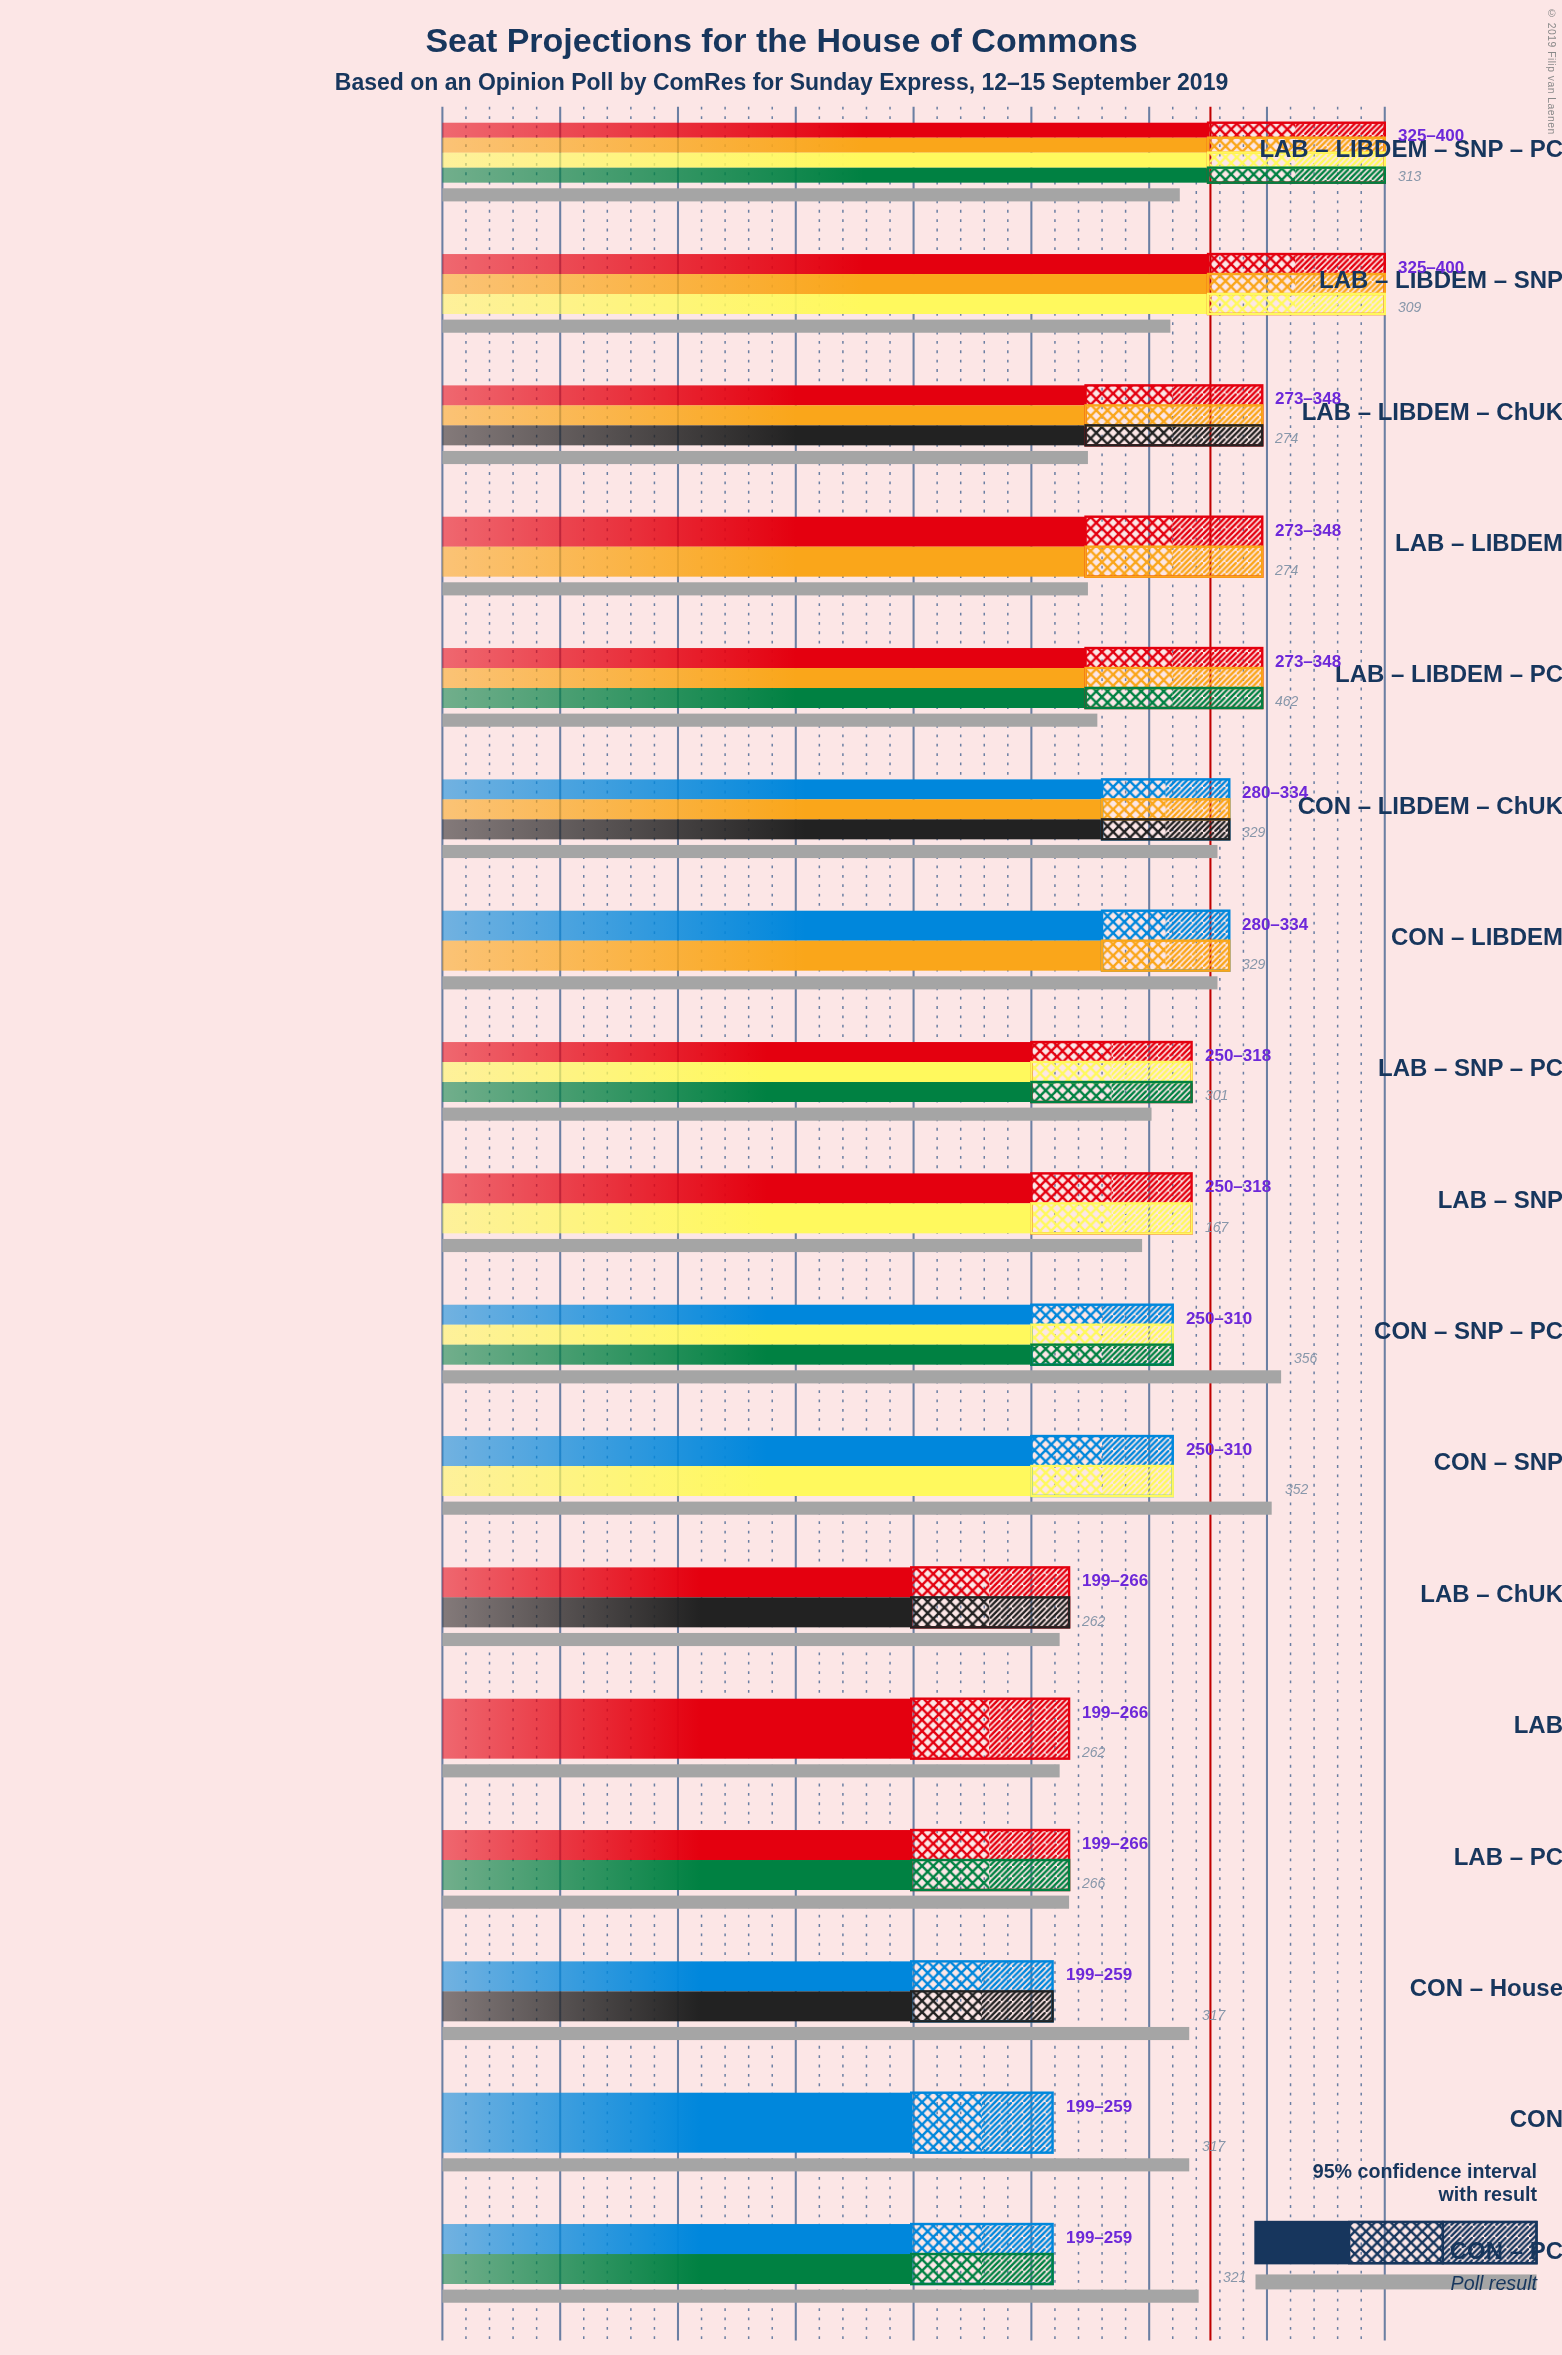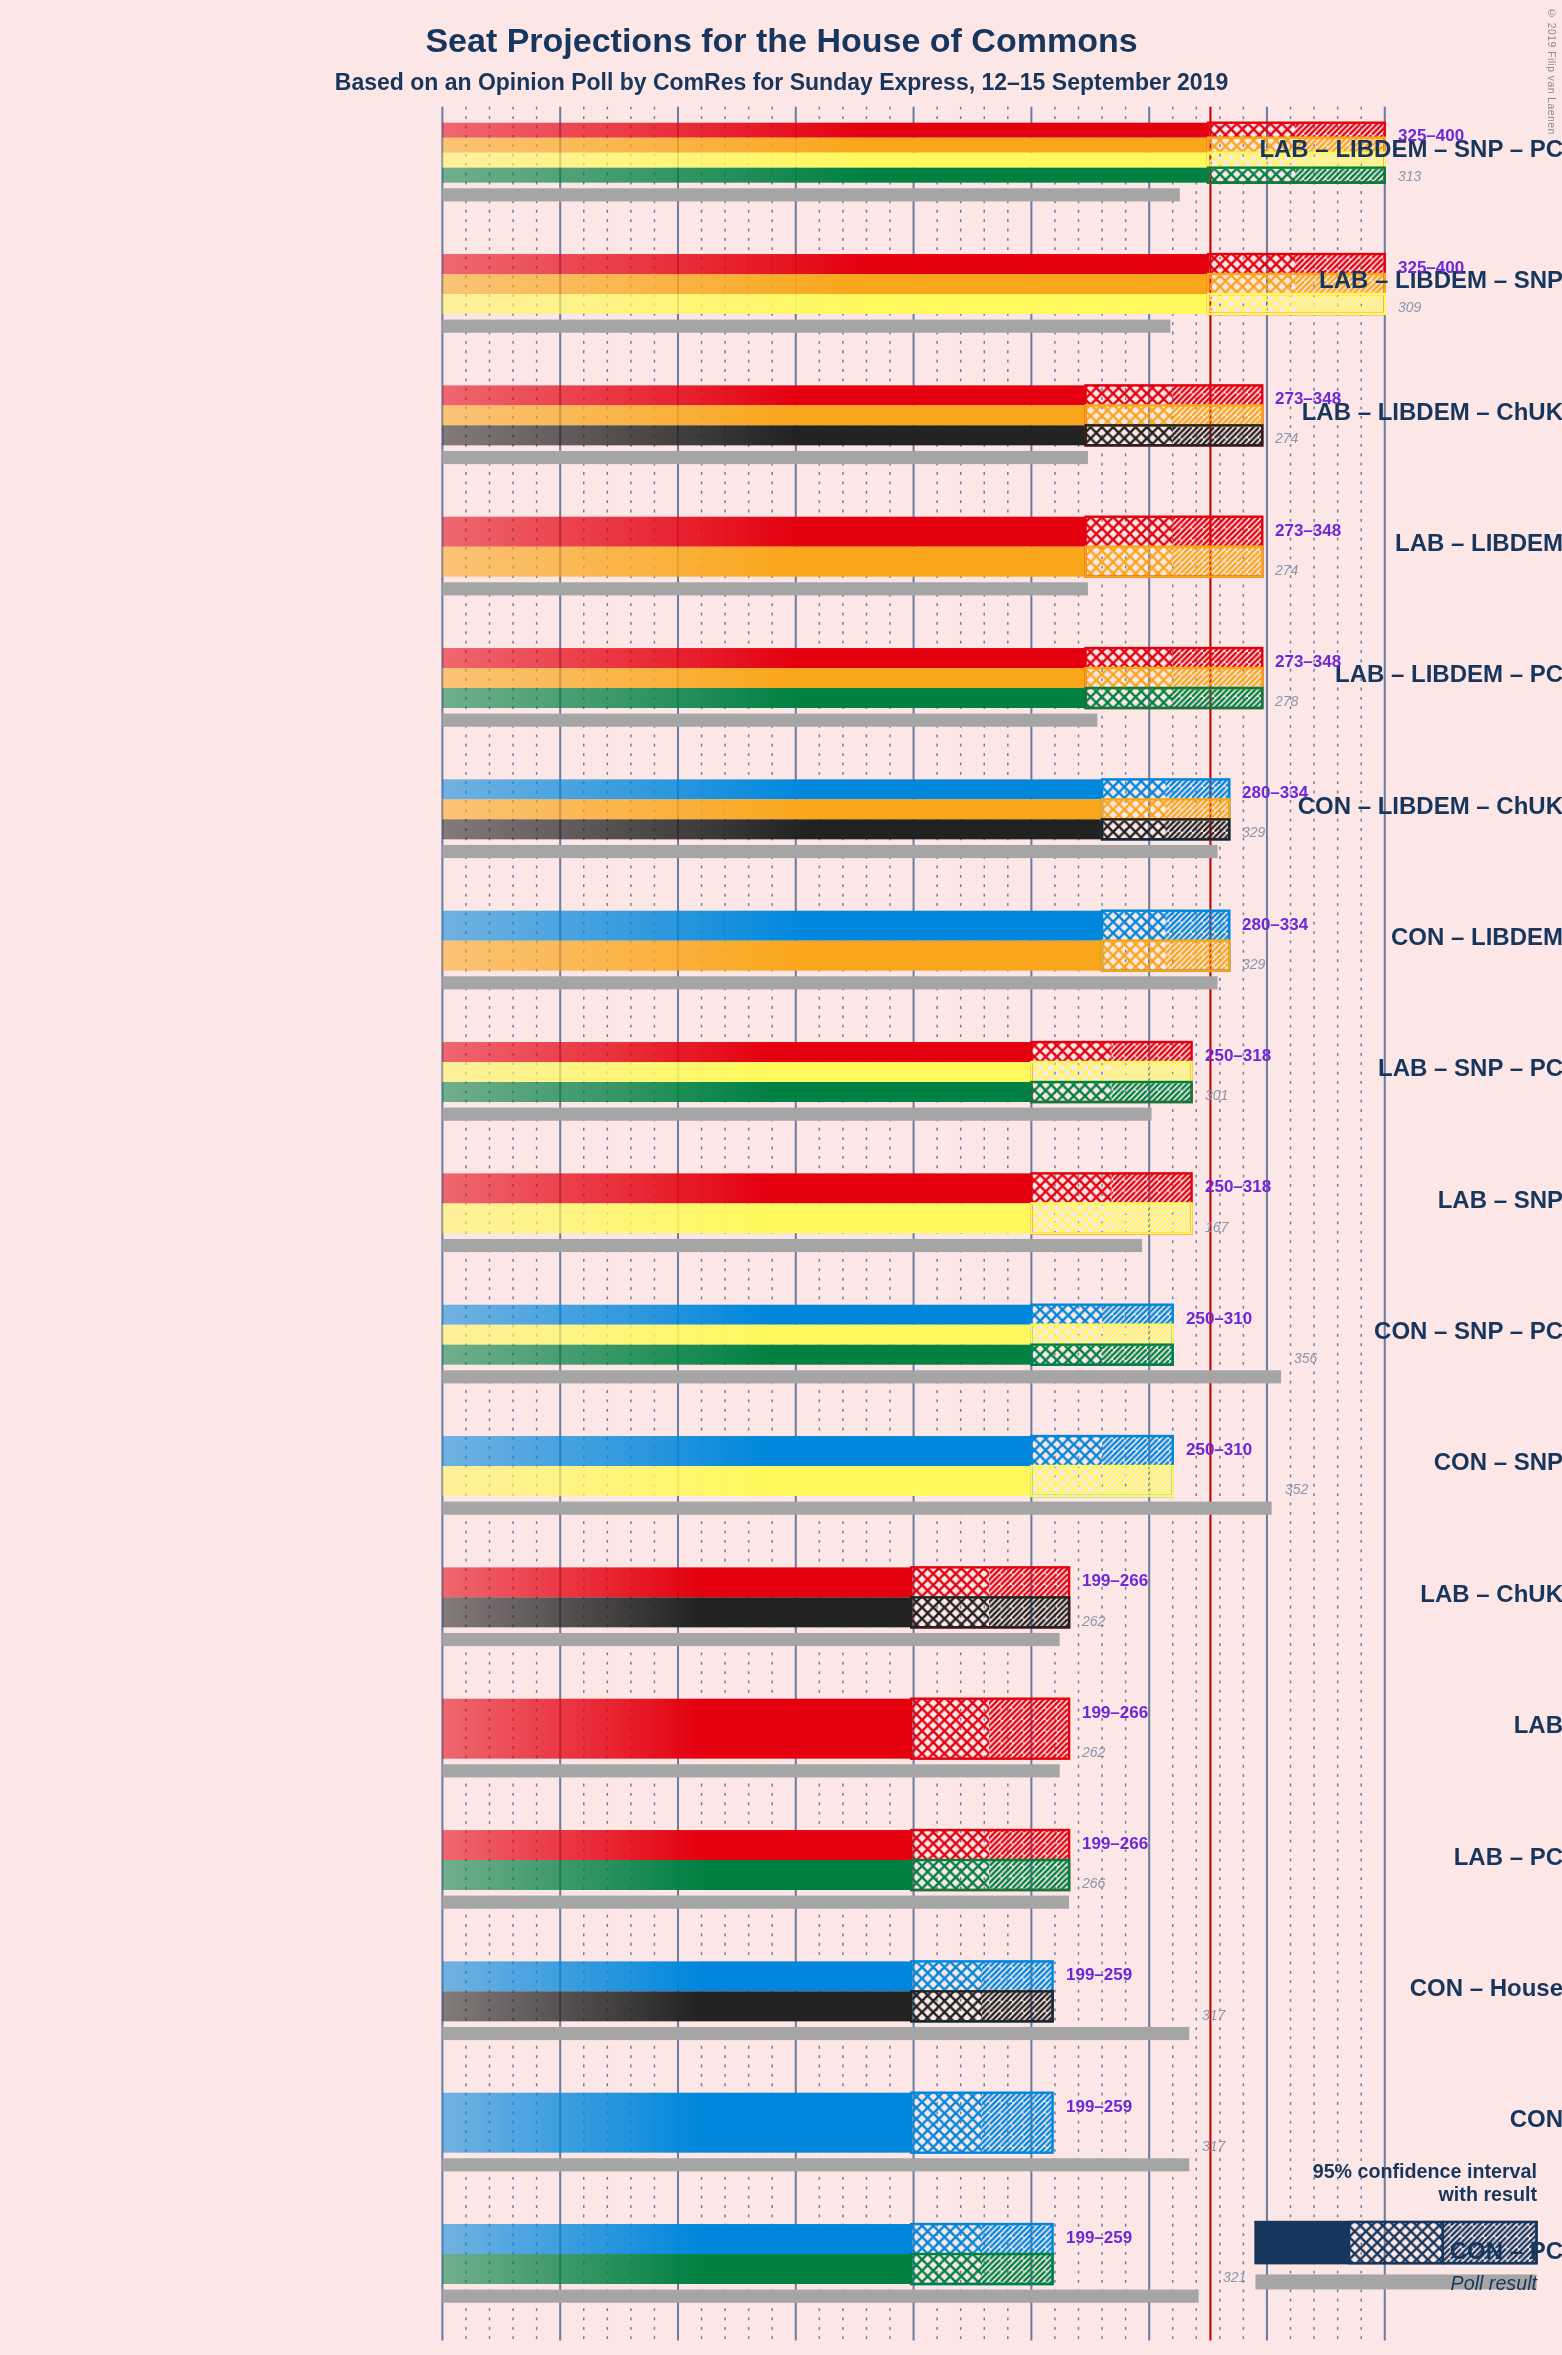--- a/index.html
+++ b/index.html
@@ -769,21 +769,21 @@
     <div class="range" style="left: 1398px; top: 258px;">325–400</div>
     <div class="lastres" style="left: 1398px; top: 299px;">309</div>
     <div class="rowlabel" style="top: 398px; width: 420px;">LAB – LIBDEM – ChUK</div>
     <div class="range" style="left: 1275px; top: 389px;">273–348</div>
     <div class="lastres" style="left: 1275px; top: 430px;">274</div>
     <div class="rowlabel" style="top: 529px; width: 420px;">LAB – LIBDEM</div>
     <div class="range" style="left: 1275px; top: 521px;">273–348</div>
     <div class="lastres" style="left: 1275px; top: 562px;">274</div>
     <div class="rowlabel" style="top: 660px; width: 420px;">LAB – LIBDEM – PC</div>
     <div class="range" style="left: 1275px; top: 652px;">273–348</div>
-    <div class="lastres" style="left: 1275px; top: 693px;">278</div>
+    <div class="lastres" style="left: 1275px; top: 693px;">462</div>
     <div class="rowlabel" style="top: 792px; width: 420px;">CON – LIBDEM – ChUK</div>
     <div class="range" style="left: 1242px; top: 783px;">280–334</div>
     <div class="lastres" style="left: 1242px; top: 824px;">329</div>
     <div class="rowlabel" style="top: 923px; width: 420px;">CON – LIBDEM</div>
     <div class="range" style="left: 1242px; top: 915px;">280–334</div>
     <div class="lastres" style="left: 1242px; top: 956px;">329</div>
     <div class="rowlabel" style="top: 1054px; width: 420px;">LAB – SNP – PC</div>
     <div class="range" style="left: 1205px; top: 1046px;">250–318</div>
     <div class="lastres" style="left: 1205px; top: 1087px;">301</div>
     <div class="rowlabel" style="top: 1186px; width: 420px;">LAB – SNP</div>

